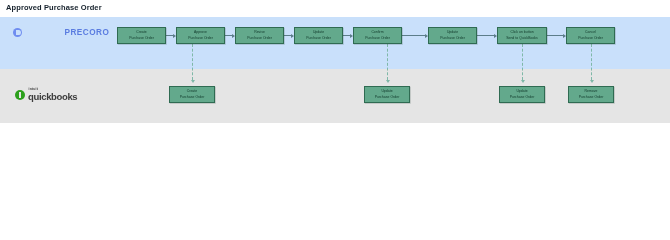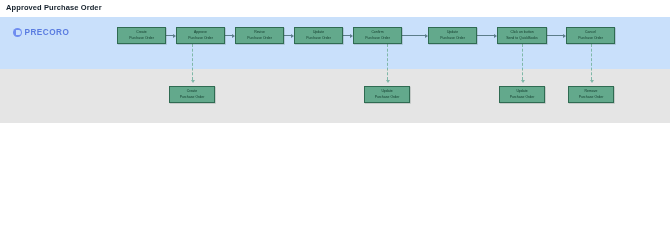--- a/index.html
+++ b/index.html
@@ -81,20 +81,21 @@
     left: 3.4px; top: 1.6px;
     width: 4.2px; height: 5.8px;
     background: #c9e0fb;
     border-radius: 0 50% 50% 0;
   }
   .precoro-word {
     font-size: 8.2px;
     font-weight: bold;
     letter-spacing: 0.5px;
     color: #5a7ce0;
+    margin-left: 40px;
   }
   .logo-quickbooks {
     left: 15px;
     top: 88px;
   }
   .qb-mark {
     width: 10px; height: 10px;
     border-radius: 50%;
     background: #2ca01c;
     margin-right: 3px;
@@ -187,20 +188,27 @@
 
   <div class="band band-precoro"></div>
   <div class="band band-quickbooks"></div>
   <div class="band band-footer"></div>
 
   <div class="logo logo-precoro">
     <span class="precoro-mark"></span>
     <span class="precoro-word">PRECORO</span>
   </div>
 
+  <div class="logo logo-quickbooks">
+    <span class="qb-mark"></span>
+    <span class="qb-textwrap">
+      <span class="qb-intuit">intuit</span>
+      <span class="qb-word">quickbooks</span>
+    </span>
+  </div>
 
   <div id="layer-connectors">
       <div class="h-conn" style="left: 166px; top: 35px; width: 7px;"></div>
       <div class="h-arrow" style="left: 173px; top: 33.5px;"></div>
       <div class="h-conn" style="left: 225px; top: 35px; width: 7px;"></div>
       <div class="h-arrow" style="left: 232px; top: 33.5px;"></div>
       <div class="h-conn" style="left: 284px; top: 35px; width: 7px;"></div>
       <div class="h-arrow" style="left: 291px; top: 33.5px;"></div>
       <div class="h-conn" style="left: 343px; top: 35px; width: 7px;"></div>
       <div class="h-arrow" style="left: 350px; top: 33.5px;"></div>

